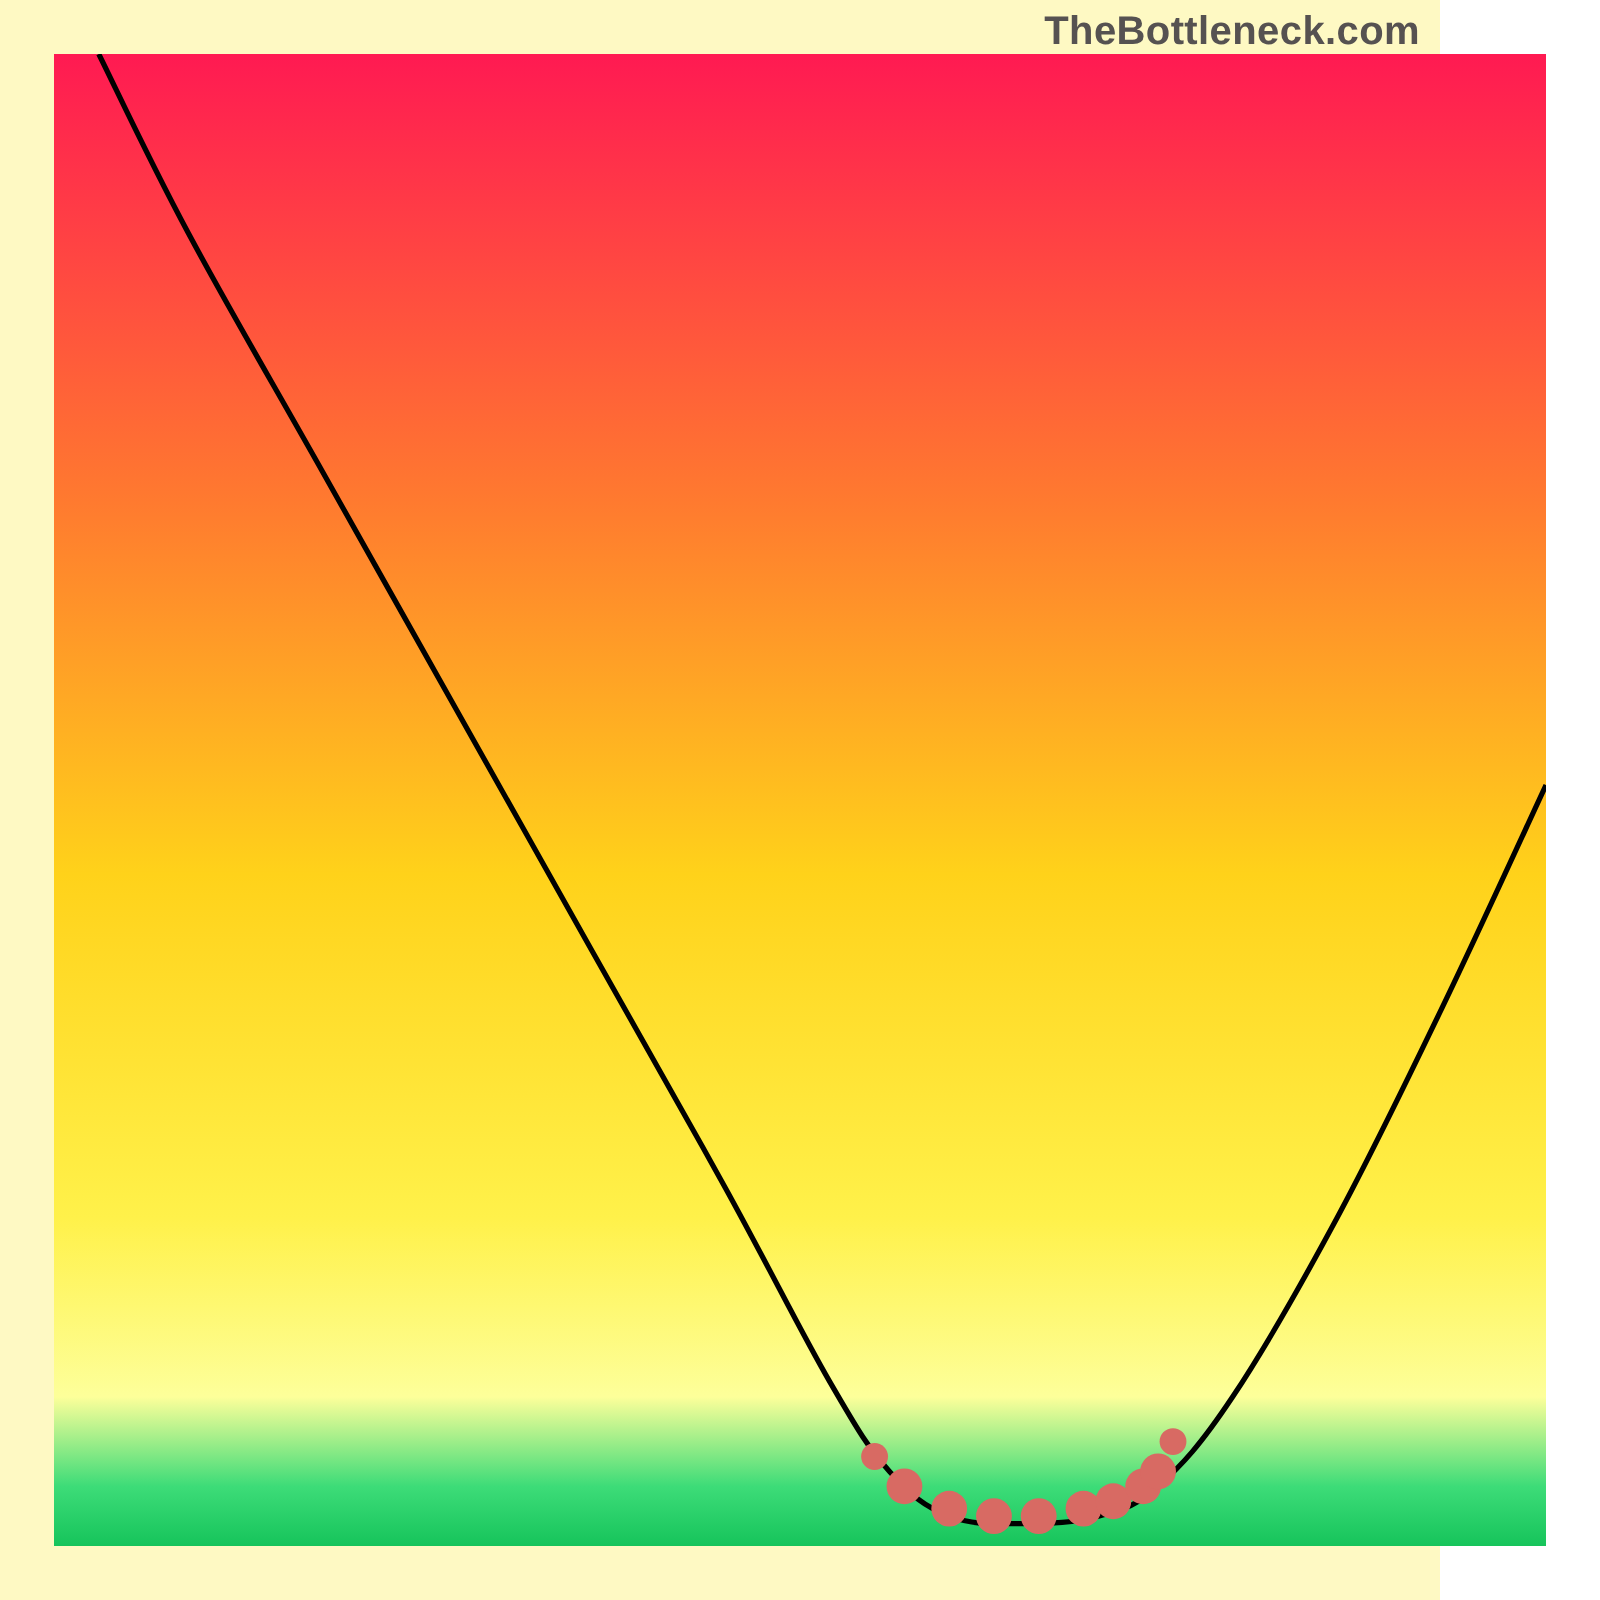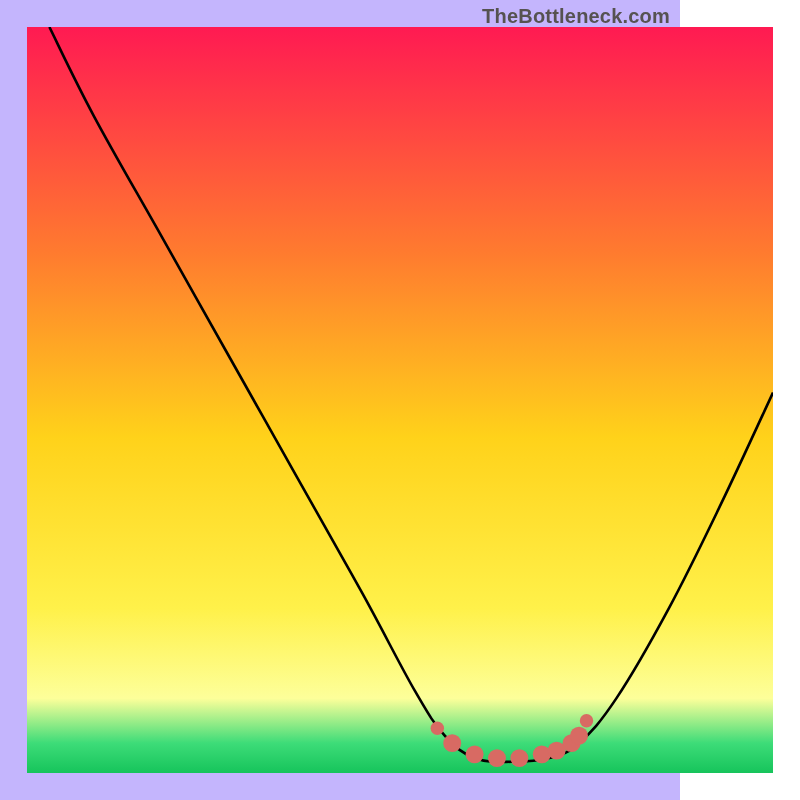--- a/index.html
+++ b/index.html
@@ -6,21 +6,22 @@
     margin: 0;
     padding: 0;
     width: 800px;
     height: 800px;
     overflow: hidden;
   }
   .frame {
     position: relative;
     width: 680px;
     height: 800px;
-    background: #c4b5fd;
+    background: #fef9c3;
+    padding-left: 40px;
   }
   .plot {
     position: absolute;
     left: 27px;
     top: 27px;
     width: 746px;
     height: 746px;
   }
   .watermark {
     position: absolute;

